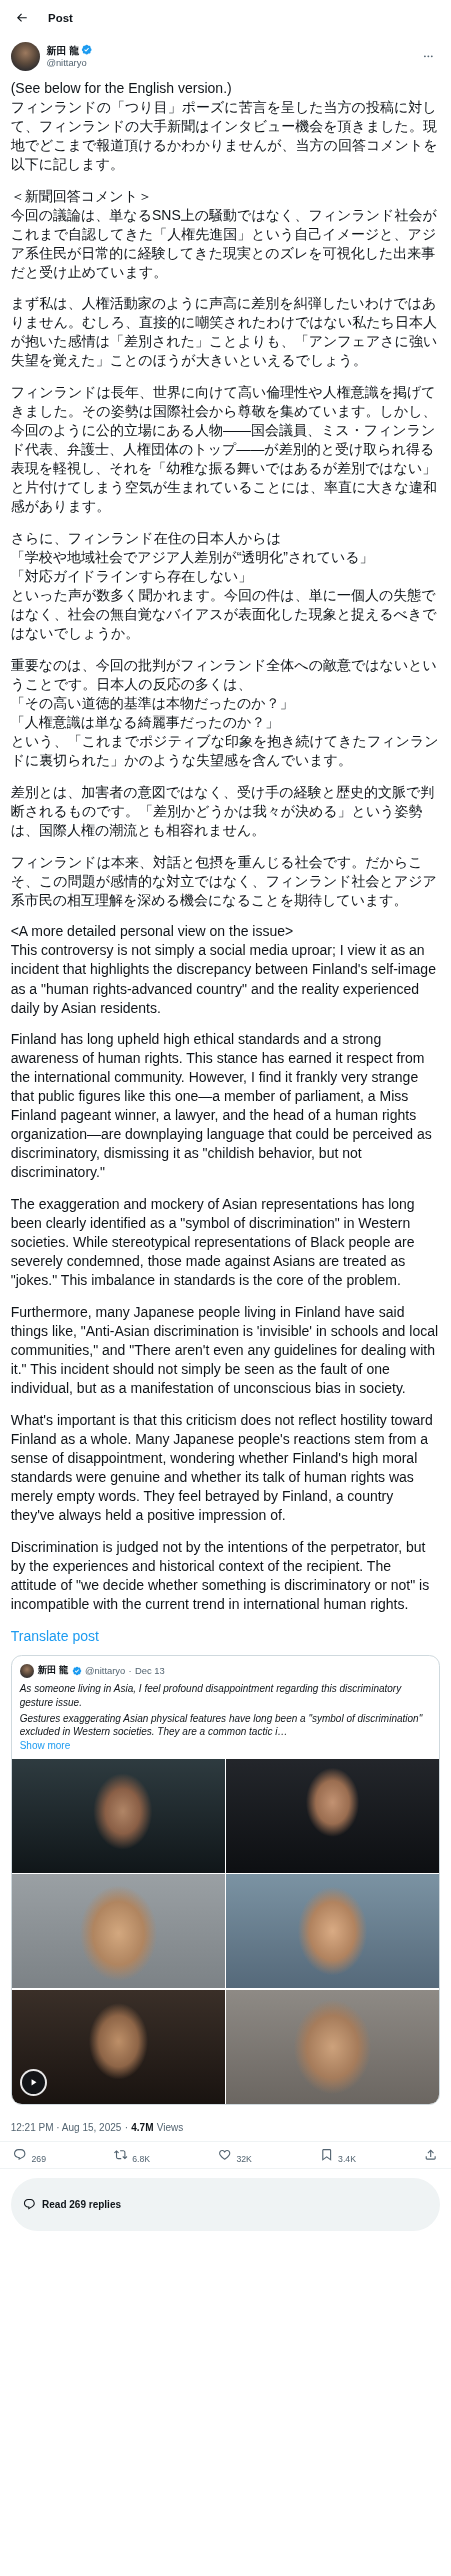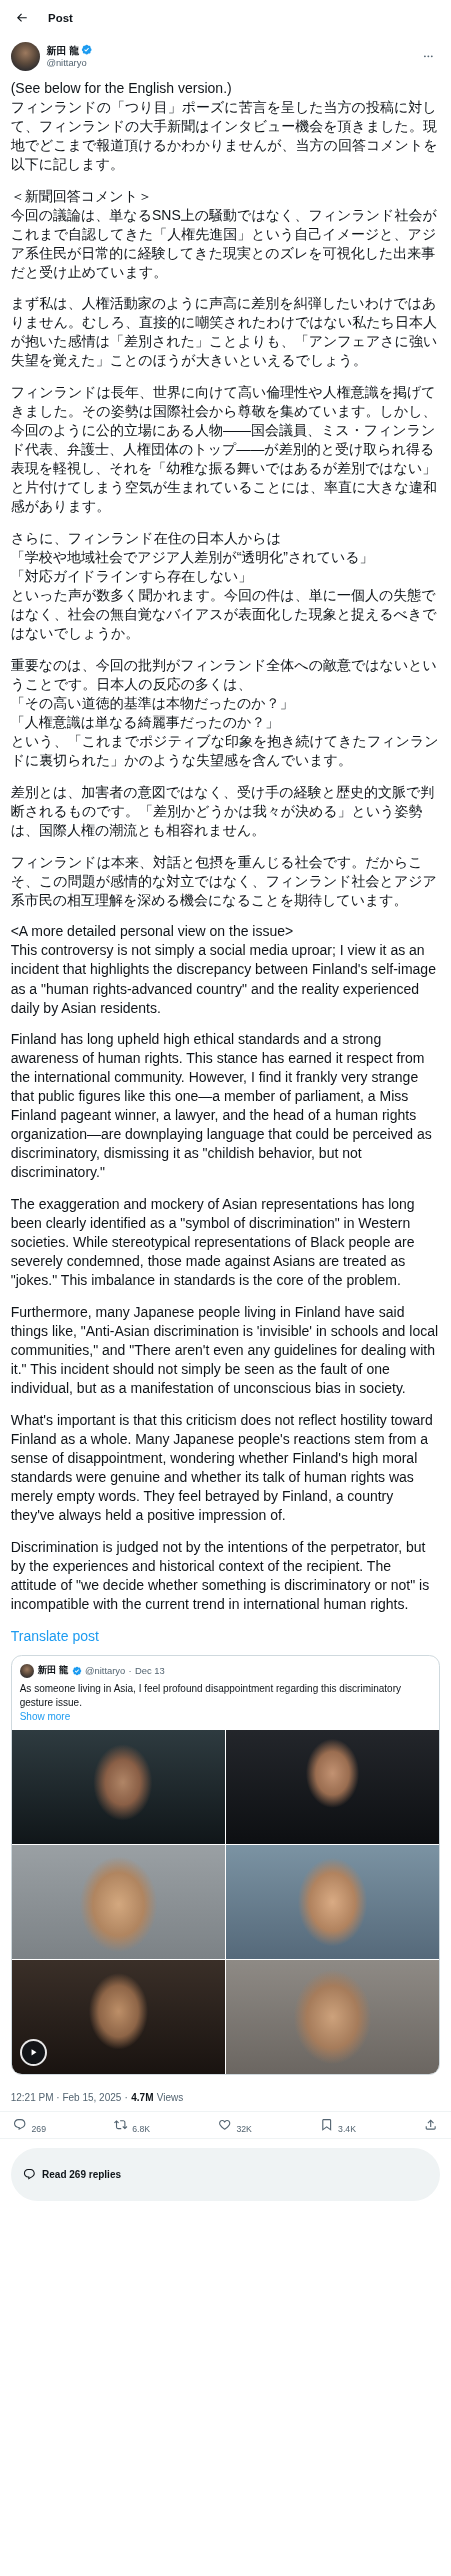--- a/index.html
+++ b/index.html
@@ -23,21 +23,21 @@
   .body { padding:4px 10.7px 1.3px; font-size:14px; line-height:1.36; }
   .body p { white-space:pre-line; margin:0 0 12.7px; overflow-wrap:break-word; }
   .translate { display:block; color:#1d9bf0; font-size:14px; text-decoration:none; padding:0 10.7px 9.4px; }
 
   .quote { margin:1.3px 10.7px 9.4px; border:0.7px solid #cfd9de; border-radius:10.7px; overflow:hidden; cursor:pointer; background:#fff; }
   .quote-head { display:flex; align-items:center; gap:3.3px; padding:8px 8px 1.3px; font-size:9.4px; flex-wrap:nowrap; }
   .quote-avatar { width:14.7px; height:14.7px; border-radius:50%; flex:0 0 auto; }
   .quote-name { font-weight:700; font-size:9.4px; }
   .quote-verified { width:10px; height:10px; flex:0 0 auto; }
   .quote-handle, .quote-dot, .quote-date { color:#536471; font-size:9.4px; }
-  .quote-text { padding:2.7px 8px 0; font-size:10px; line-height:1.35; white-space:pre-line; }
+  .quote-text { padding:2.7px 8px 0; font-size:10px; line-height:1.35; white-space:pre-line;font-style:italic; }
   .show-more { display:block; color:#1d9bf0; font-size:10px; padding:1.3px 8px 6.7px; }
   .media-grid { display:grid; grid-template-columns:1fr 1fr; gap:1.3px; position:relative; margin-top:1.3px; }
   .tile { height:114px; }
   .play-badge { position:absolute; left:8px; bottom:8px; width:27px; height:27px; border-radius:50%; background:rgba(15,20,25,.75); border:2px solid rgba(255,255,255,.9); display:flex; align-items:center; justify-content:center; cursor:pointer; }
   .play-badge svg { width:10.7px; height:10.7px; margin-left:1.3px; }
 
   .meta-row { padding:8px 10.7px; font-size:10px; color:#536471; display:flex; gap:3.3px; align-items:center; flex-wrap:wrap; }
   .views-count { color:#0f1419; font-weight:700;text-align:right; }
 
   .hr { height:0.7px; background:#eff3f4; }
@@ -117,38 +117,39 @@
         <div class="quote-avatar" style="background:radial-gradient(circle at 50% 38%, #9d7a5f 0%, #5c4a3c 45%, #23262c 85%)"></div>
         <span class="quote-name">新田 龍</span>
         <svg class="quote-verified" viewBox="0 0 24 24">
             <path fill="#1d9bf0" d="M22.25 12c0-1.43-.88-2.67-2.19-3.34.46-1.39.2-2.9-.81-3.91s-2.52-1.27-3.91-.81C14.67 2.63 13.43 1.75 12 1.75s-2.67.88-3.33 2.19c-1.4-.46-2.91-.2-3.92.81s-1.26 2.52-.8 3.91c-1.31.67-2.2 1.91-2.2 3.34s.89 2.67 2.2 3.34c-.46 1.39-.21 2.9.8 3.91s2.52 1.26 3.91.81c.67 1.31 1.91 2.19 3.34 2.19s2.67-.88 3.34-2.19c1.39.45 2.9.2 3.91-.81s1.27-2.52.81-3.91c1.31-.67 2.19-1.91 2.19-3.34zm-11.71 4.2L6.8 12.46l1.41-1.42 2.26 2.26 4.8-5.23 1.47 1.36-6.2 6.77z"></path>
           </svg>
         <span class="quote-handle">@nittaryo</span>
         <span class="quote-dot">·</span>
         <span class="quote-date">Dec 13</span>
       </div>
       <p class="quote-text">As someone living in Asia, I feel profound disappointment regarding this discriminatory gesture issue.</p>
+      <p class="quote-text">Gestures exaggerating Asian physical features have long been a "symbol of discrimination" excluded in Western societies. They are a common tactic i…</p>
       <span class="show-more">Show more</span>
       <div class="media-grid">
         <div class="tile" style="background:radial-gradient(ellipse 41px 53px at 52% 46%, #b08566 0%, #8a5f46 42%, rgba(0,0,0,0) 72%), linear-gradient(180deg,#2e3b40,#101619)"></div>
         <div class="tile" style="background:radial-gradient(ellipse 37px 48px at 50% 38%, #c29272 0%, #9a6d50 45%, rgba(0,0,0,0) 72%), linear-gradient(180deg,#23262b,#0d0f12)"></div>
         <div class="tile" style="background:radial-gradient(ellipse 51px 63px at 50% 52%, #d3a87f 0%, #b08560 50%, rgba(0,0,0,0) 76%), linear-gradient(180deg,#9aa0a4,#7c8286)"></div>
         <div class="tile" style="background:radial-gradient(ellipse 47px 60px at 50% 50%, #d9ab84 0%, #b1835f 48%, rgba(0,0,0,0) 74%), linear-gradient(180deg,#7b93a3,#55697a)"></div>
         <div class="tile" style="background:radial-gradient(ellipse 41px 53px at 50% 45%, #bd8f68 0%, #8e6547 48%, rgba(0,0,0,0) 72%), linear-gradient(180deg,#3a2f28,#191310)"></div>
         <div class="tile" style="background:radial-gradient(ellipse 51px 62px at 50% 50%, #cda27c 0%, #a67c5b 50%, rgba(0,0,0,0) 76%), linear-gradient(180deg,#8e8a85,#6b6661)"></div>
         <div class="play-badge">
           <svg viewBox="0 0 24 24">
               <path fill="#ffffff" d="M8 5v14l11-7z"></path>
             </svg>
         </div>
       </div>
     </div>
 
     <div class="meta-row">
-      <span>12:21 PM · Feb 15, 2025</span>
+      <span>12:21 PM · Aug 15, 2025</span>
       <span>·</span>
       <span class="views-count">4.7M</span>
       <span>Views</span>
     </div>
 
     <div class="hr"></div>
 
     <div class="engage-row">
       <button class="engage">
         <svg viewBox="0 0 24 24">

